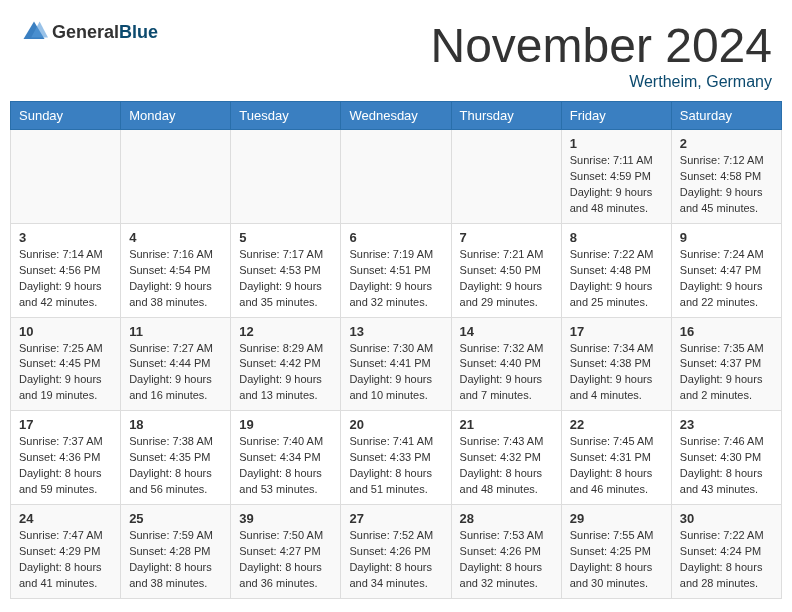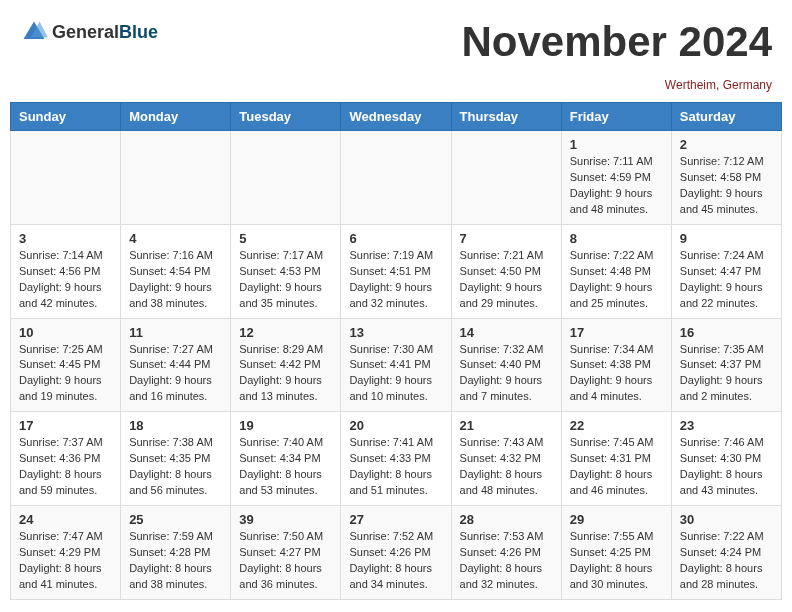--- a/index.html
+++ b/index.html
@@ -20,34 +20,34 @@
     
     .logo-text-general { font-size: 18px; font-weight: bold; color: #333; }
     .logo-text-blue { font-size: 18px; font-weight: bold; color: #0c4a6e; }
     
     .logo-icon {
       width: 28px;
       height: 28px;
     }
     
     .title-block { text-align: right; }
-    .month-title { font-size: 42px; font-weight: 700; color: #333; }
-    .subtitle { font-size: 12px; color: #7f1d1d; margin-top: 12px; }
+    .month-title { font-size: 48px; font-weight: 400; color: #333; }
+    .subtitle { font-size: 16px; color: #0c4a6e; }
     
     .calendar { width: 100%; border-collapse: collapse; margin: 0 0 10px 0; padding: 0 10px; }
     
     .calendar-wrapper { padding: 0 10px 10px 10px; }
     
     .calendar th {
       background-color: #3a7fc1;
       color: #fff;
       text-align: left;
       padding: 6px 8px;
       font-size: 13px;
-      font-weight: bold;
+      font-weight: normal;
       border: 1px solid #2a6fab;
     }
     
     .calendar td {
       vertical-align: top;
       padding: 6px 8px;
       font-size: 11px;
       color: #333;
       border: 1px solid #ddd;
       width: 14.28%;

